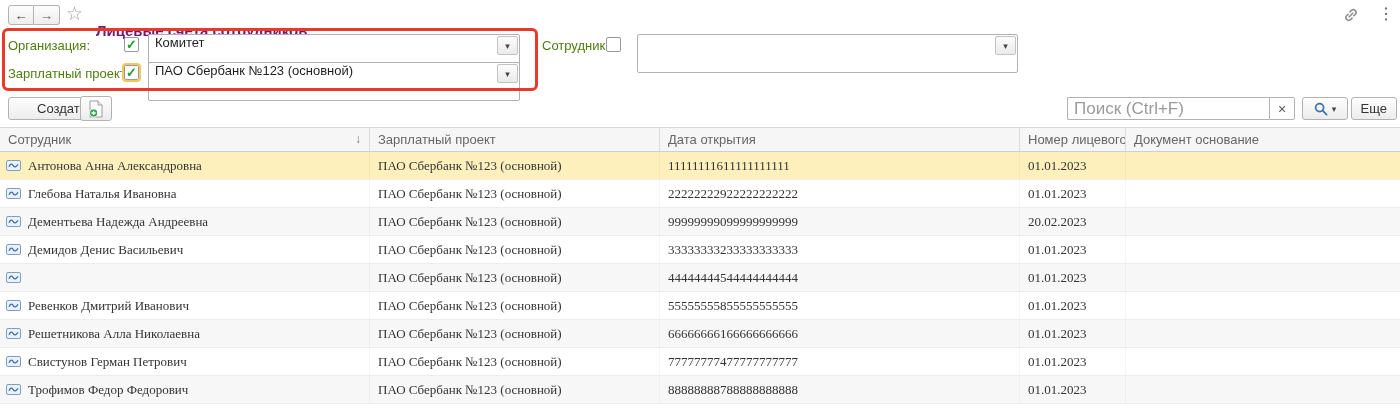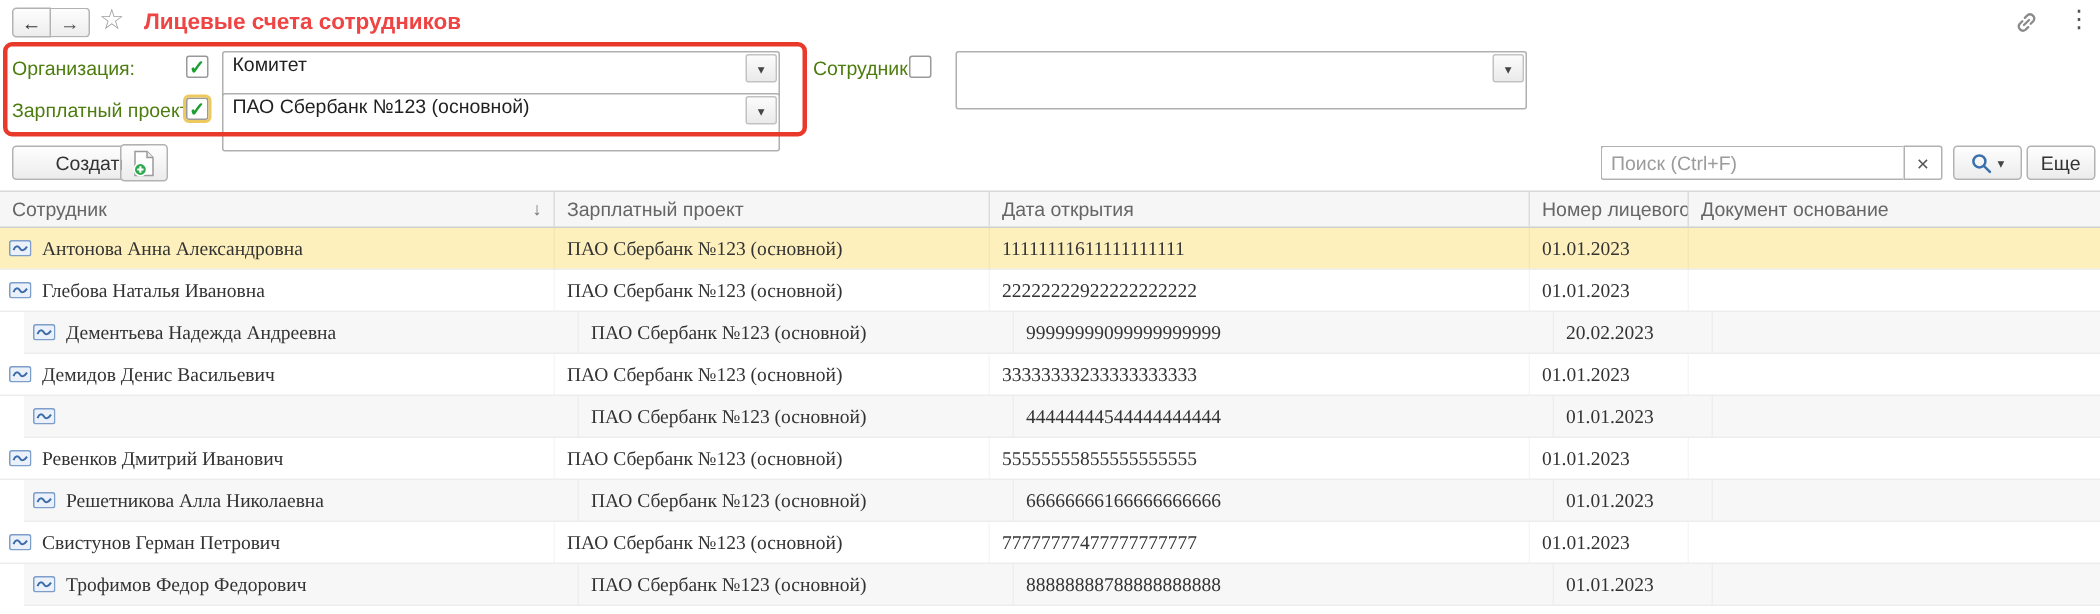--- a/index.html
+++ b/index.html
@@ -13,21 +13,21 @@
   body{font-family:"Liberation Sans",sans-serif;font-size:13px;color:#333;}
   .app{position:relative;width:1400px;height:409px;background:#fff;overflow:hidden;}
 
   
   .navgroup{position:absolute;left:8px;top:5px;display:flex;}
   .navbtn{width:26px;height:20px;border:1px solid #b2b2b2;background:linear-gradient(#fdfdfd,#ededed);
     display:flex;align-items:center;justify-content:center;font-size:13px;color:#333;cursor:default;}
   .navbtn.back{border-radius:3px 0 0 3px;}
   .navbtn.fwd{border-radius:0 3px 3px 0;border-left:none;color:#555;}
   .star{position:absolute;left:66px;top:3px;font-size:19px;color:#9e9e9e;line-height:22px;}
-  .page-title{position:absolute;left:96px;top:6px;font-size:15px;font-weight:bold;color:#ef4444;}
+  .page-title{position:absolute;left:96px;top:22px;font-size:15px;font-weight:bold;color:#701a75;}
   .link-icon{position:absolute;left:1343px;top:7px;width:16px;height:16px;}
   .kebab{position:absolute;left:1378px;top:4px;font-size:16px;color:#555;line-height:20px;}
 
   
   .flabel{position:absolute;color:#4d7c0f;line-height:16px;}
   .cb{position:absolute;width:15px;height:15px;border:1px solid #999;background:#fff;border-radius:2px;
     display:flex;align-items:center;justify-content:center;font-size:13px;font-weight:700;color:var(--check-green);line-height:13px;}
   .cb.focus{outline:2px solid #edc95f;}
   .combo{position:absolute;height:39px;border:1px solid #b0b0b0;border-radius:2px;background:#fff;
     display:flex;align-items:flex-start;}
@@ -39,40 +39,40 @@
     border-radius:6px;pointer-events:none;z-index:6;}
 
   
   .btn{position:absolute;height:23px;border:1px solid #b2b2b2;border-radius:3px;
     background:linear-gradient(#fefefe,#ececec);font-size:13px;color:#333;
     display:inline-flex;align-items:center;justify-content:center;padding:0 12px;}
   .create-btn{left:8px;top:97px;padding-left:28px;}
   .newitem-btn{left:80px;top:96px;width:32px;height:25px;padding:0;}
   .search-wrap{position:absolute;right:105px;top:97px;display:flex;height:23px;}
   .search-input{width:202px;height:23px;border:1px solid #b2b2b2;border-right:none;border-radius:2px 0 0 2px;
-    padding:0 6px;font-size:13px;color:#4c1d95;outline:none;font-family:"Liberation Sans",sans-serif;}
+    padding:0 6px;font-size:17px;color:#4c1d95;outline:none;font-family:"Liberation Sans",sans-serif;}
   .search-input::placeholder{color:#9b9b9b;}
   .clear-btn{width:26px;height:23px;border:1px solid #b2b2b2;border-radius:0 2px 2px 0;background:#fff;
     color:#555;display:flex;align-items:center;justify-content:center;font-size:14px;}
   .find-btn{right:52px;top:97px;width:46px;padding:0 5px;gap:4px;}
   .find-btn .caret{font-size:9px;color:#444;}
   .more-btn{right:3px;top:97px;padding:0 9px;text-align:center;}
 
   
   .thead{position:absolute;left:0;top:127px;width:1400px;height:25px;display:grid;
     grid-template-columns:370px 290px 360px 106px 1fr;background:#f6f6f6;
     border-top:1px solid #d9d9d9;border-bottom:1px solid #cfcfcf;}
   .thead .hcell{color:#666;line-height:23px;padding:0 8px;border-right:1px solid #dcdcdc;
     white-space:nowrap;overflow:hidden;display:flex;justify-content:space-between;align-items:center;}
   .thead .hcell:last-child{border-right:none;}
   .sort{font-size:12px;color:#777;margin-left:6px;}
   .tbody{position:absolute;left:0;top:152px;width:1400px;}
   .trow{display:grid;grid-template-columns:370px 290px 360px 106px 1fr;height:28px;
     border-bottom:1px solid #ededed;background:#fff;}
-  .trow.stripe{background:#f7f7f7;margin-left:16px;}
+  .trow.stripe{background:#f7f7f7;}
   .trow.selected{background:var(--selected-row);}
   .trow .cell{line-height:27px;padding:0 8px;white-space:nowrap;overflow:hidden;color:#333;
     border-right:1px solid rgba(0,0,0,0.035);font-family:Liberation Serif, serif;}
   .trow .cell:last-child{border-right:none;}
   .c-emp{display:flex;align-items:center;gap:7px;padding-left:6px !important;}
   .emp-icon{display:inline-flex;flex:none;}
 </style>
 </head>
 <body>
 

